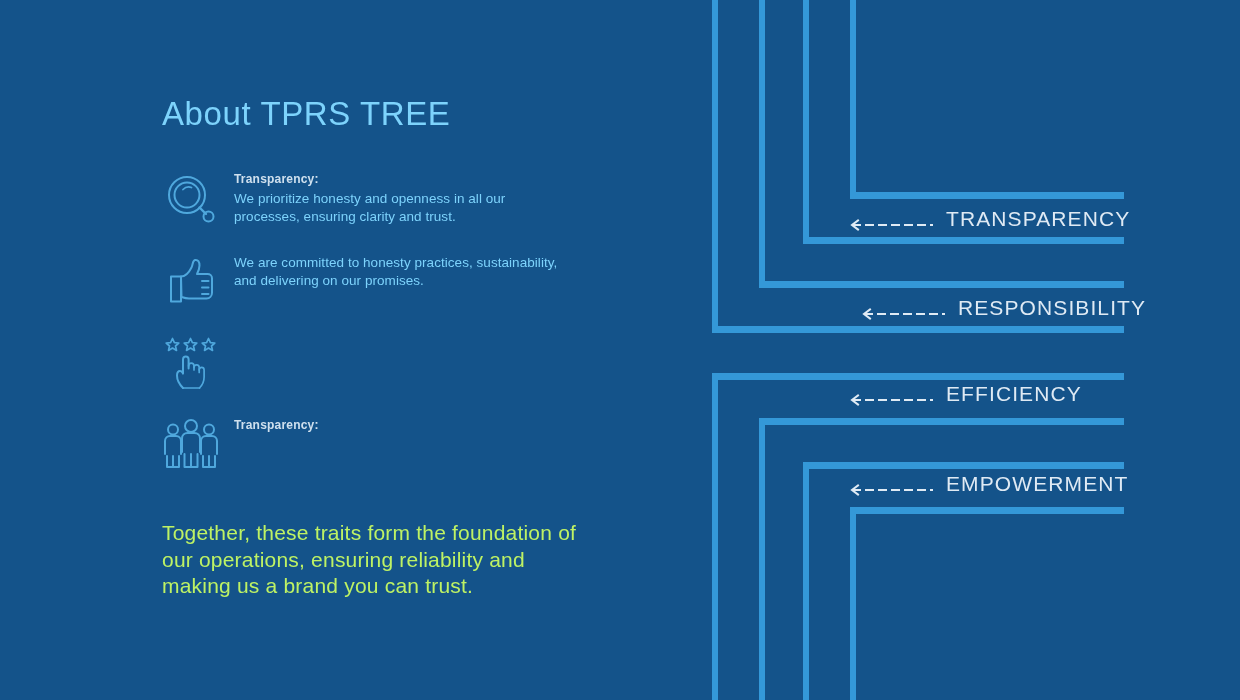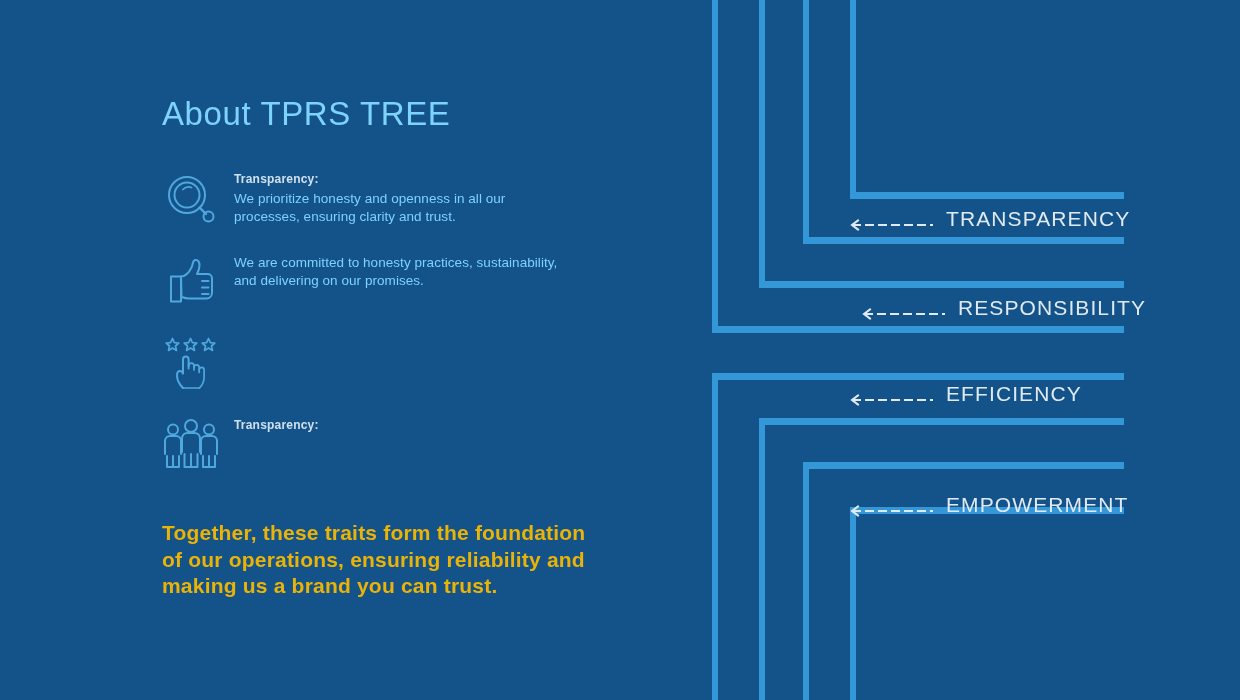--- a/index.html
+++ b/index.html
@@ -70,22 +70,22 @@
     color: #7dd3fc;
     margin: 0;
     line-height: 1.32;
     letter-spacing: 0.05px;
     max-width: 340px;
   }
 
   .closing {
     margin-top: 44px;
     font-size: 21px;
-    font-weight: 700;
-    color: #eab308;
+    font-weight: 400;
+    color: #bef264;
     line-height: 1.26;
     letter-spacing: 0.2px;
     max-width: 430px;
   }
 
   
   .diagram {
     position: absolute;
     left: 700px;
     top: 0;
@@ -254,21 +254,21 @@
     <div class="diagram-label" style="left:150px; top:380px;">
       <span class="arrow-dash">
         <svg width="84" height="12" viewBox="0 0 84 12" fill="none" stroke="#dfeaf4" stroke-width="2" stroke-linecap="square">
           <path d="M8 1.5 L2 6 L8 10.5" fill="none" stroke-width="2"></path>
           <line x1="3" y1="6" x2="82" y2="6" stroke-dasharray="7 6"></line>
         </svg>
       </span>
       <span class="label-text">EFFICIENCY</span>
     </div>
 
-    <div class="diagram-label" style="left:150px; top:491px;">
+    <div class="diagram-label" style="left:150px; top:470px;">
       <span class="arrow-dash">
         <svg width="84" height="12" viewBox="0 0 84 12" fill="none" stroke="#dfeaf4" stroke-width="2" stroke-linecap="square">
           <path d="M8 1.5 L2 6 L8 10.5" fill="none" stroke-width="2"></path>
           <line x1="3" y1="6" x2="82" y2="6" stroke-dasharray="7 6"></line>
         </svg>
       </span>
       <span class="label-text">EMPOWERMENT</span>
     </div>
 
   </div>

